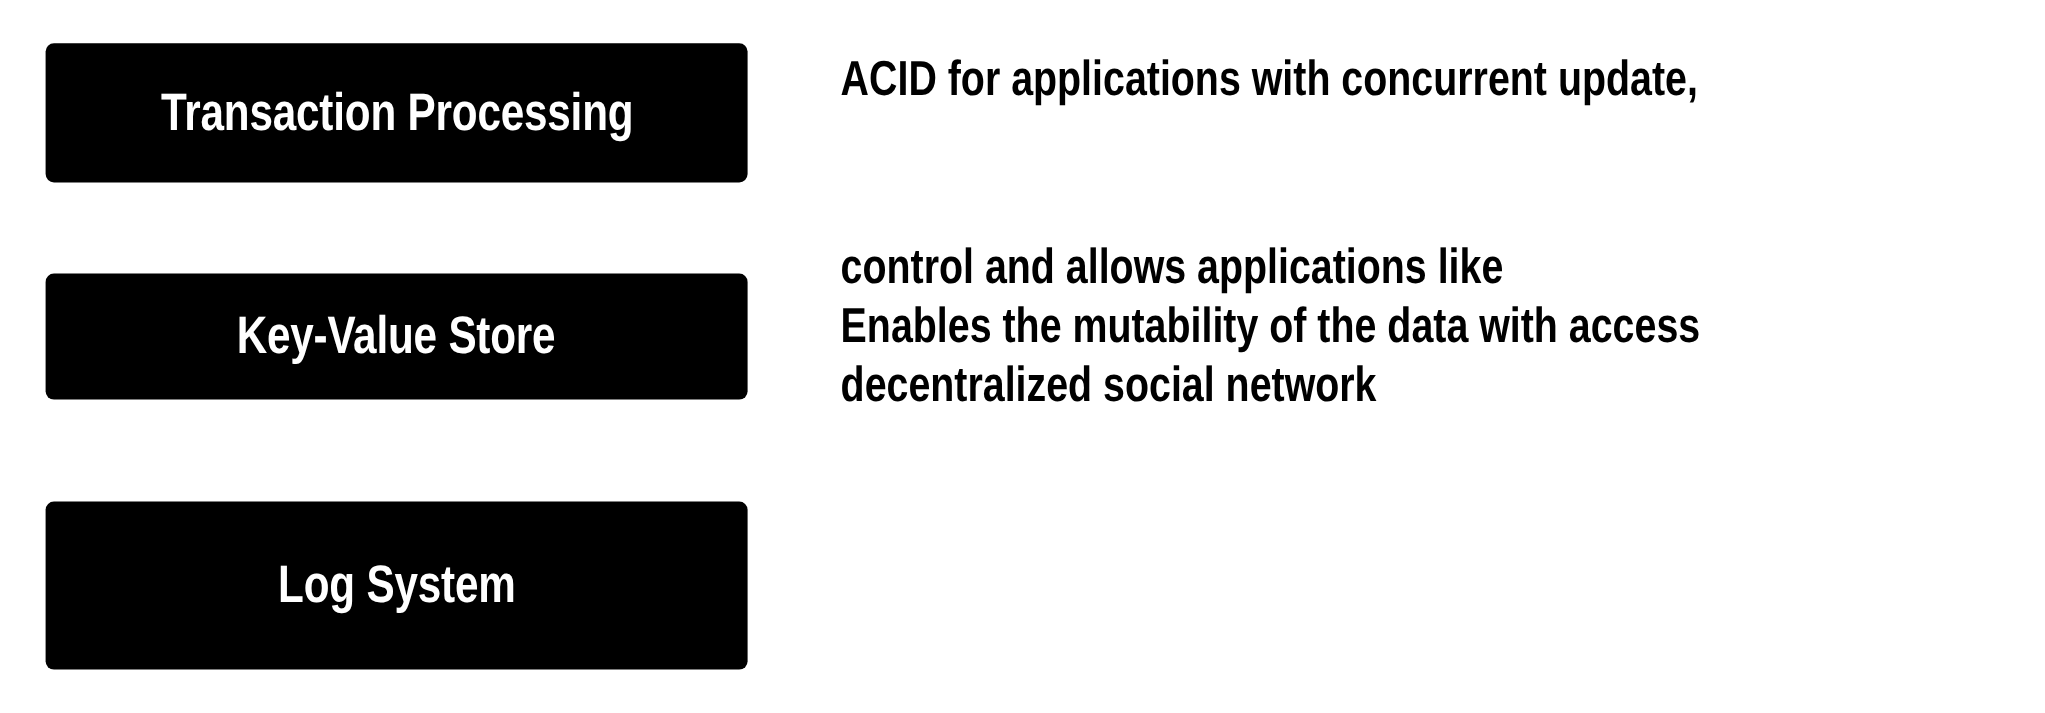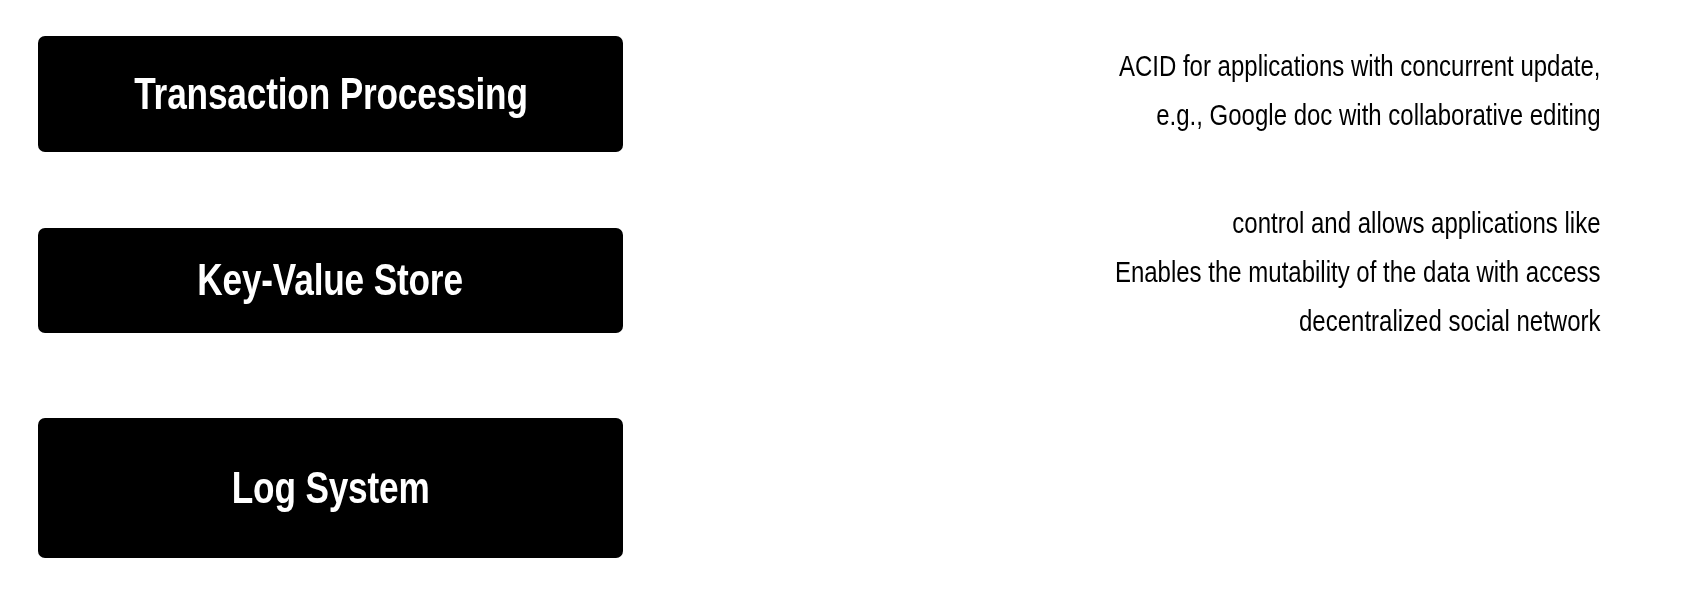--- a/index.html
+++ b/index.html
@@ -45,26 +45,26 @@
   }
   .pill-1 { top: 36px;  height: 116px; }
   .pill-2 { top: 228px; height: 105px; }
   .pill-3 { top: 418px; height: 140px; align-items: center; }
 
   
   .desc {
     position: absolute;
     left: 700px;
     width: 900px;
-    text-align: right;
+    text-align: left;
     color: #000000;
     font-family: "Liberation Sans Narrow", "Liberation Sans", sans-serif;
-    font-size: 30px;
+    font-size: 41px;
     line-height: 49px;
-    font-weight: normal;
+    font-weight: bold;
   }
   .desc span.shrink {
     display: inline-block;
     transform: scaleX(0.80);
     transform-origin: center center;
     width: 125%;
     margin-left: -12.5%;
   }
   .desc-1 { top: 41px; }
   .desc-2 { top: 198px; }
@@ -73,21 +73,20 @@
 </head>
 <body>
 
 <div class="slide">
 
   <div class="pill pill-1">
     <div class="pill-label">Transaction Processing</div>
   </div>
   <div class="desc desc-1">
     <div><span class="shrink">ACID for applications with concurrent update,</span></div>
-    <div><span class="shrink">e.g., Google doc with collaborative editing</span></div>
   </div>
 
   <div class="pill pill-2">
     <div class="pill-label">Key-Value Store</div>
   </div>
   <div class="desc desc-2">
     <div><span class="shrink">control and allows applications like</span></div>
     <div><span class="shrink">Enables the mutability of the data with access</span></div>
     <div><span class="shrink">decentralized social network</span></div>
   </div>

